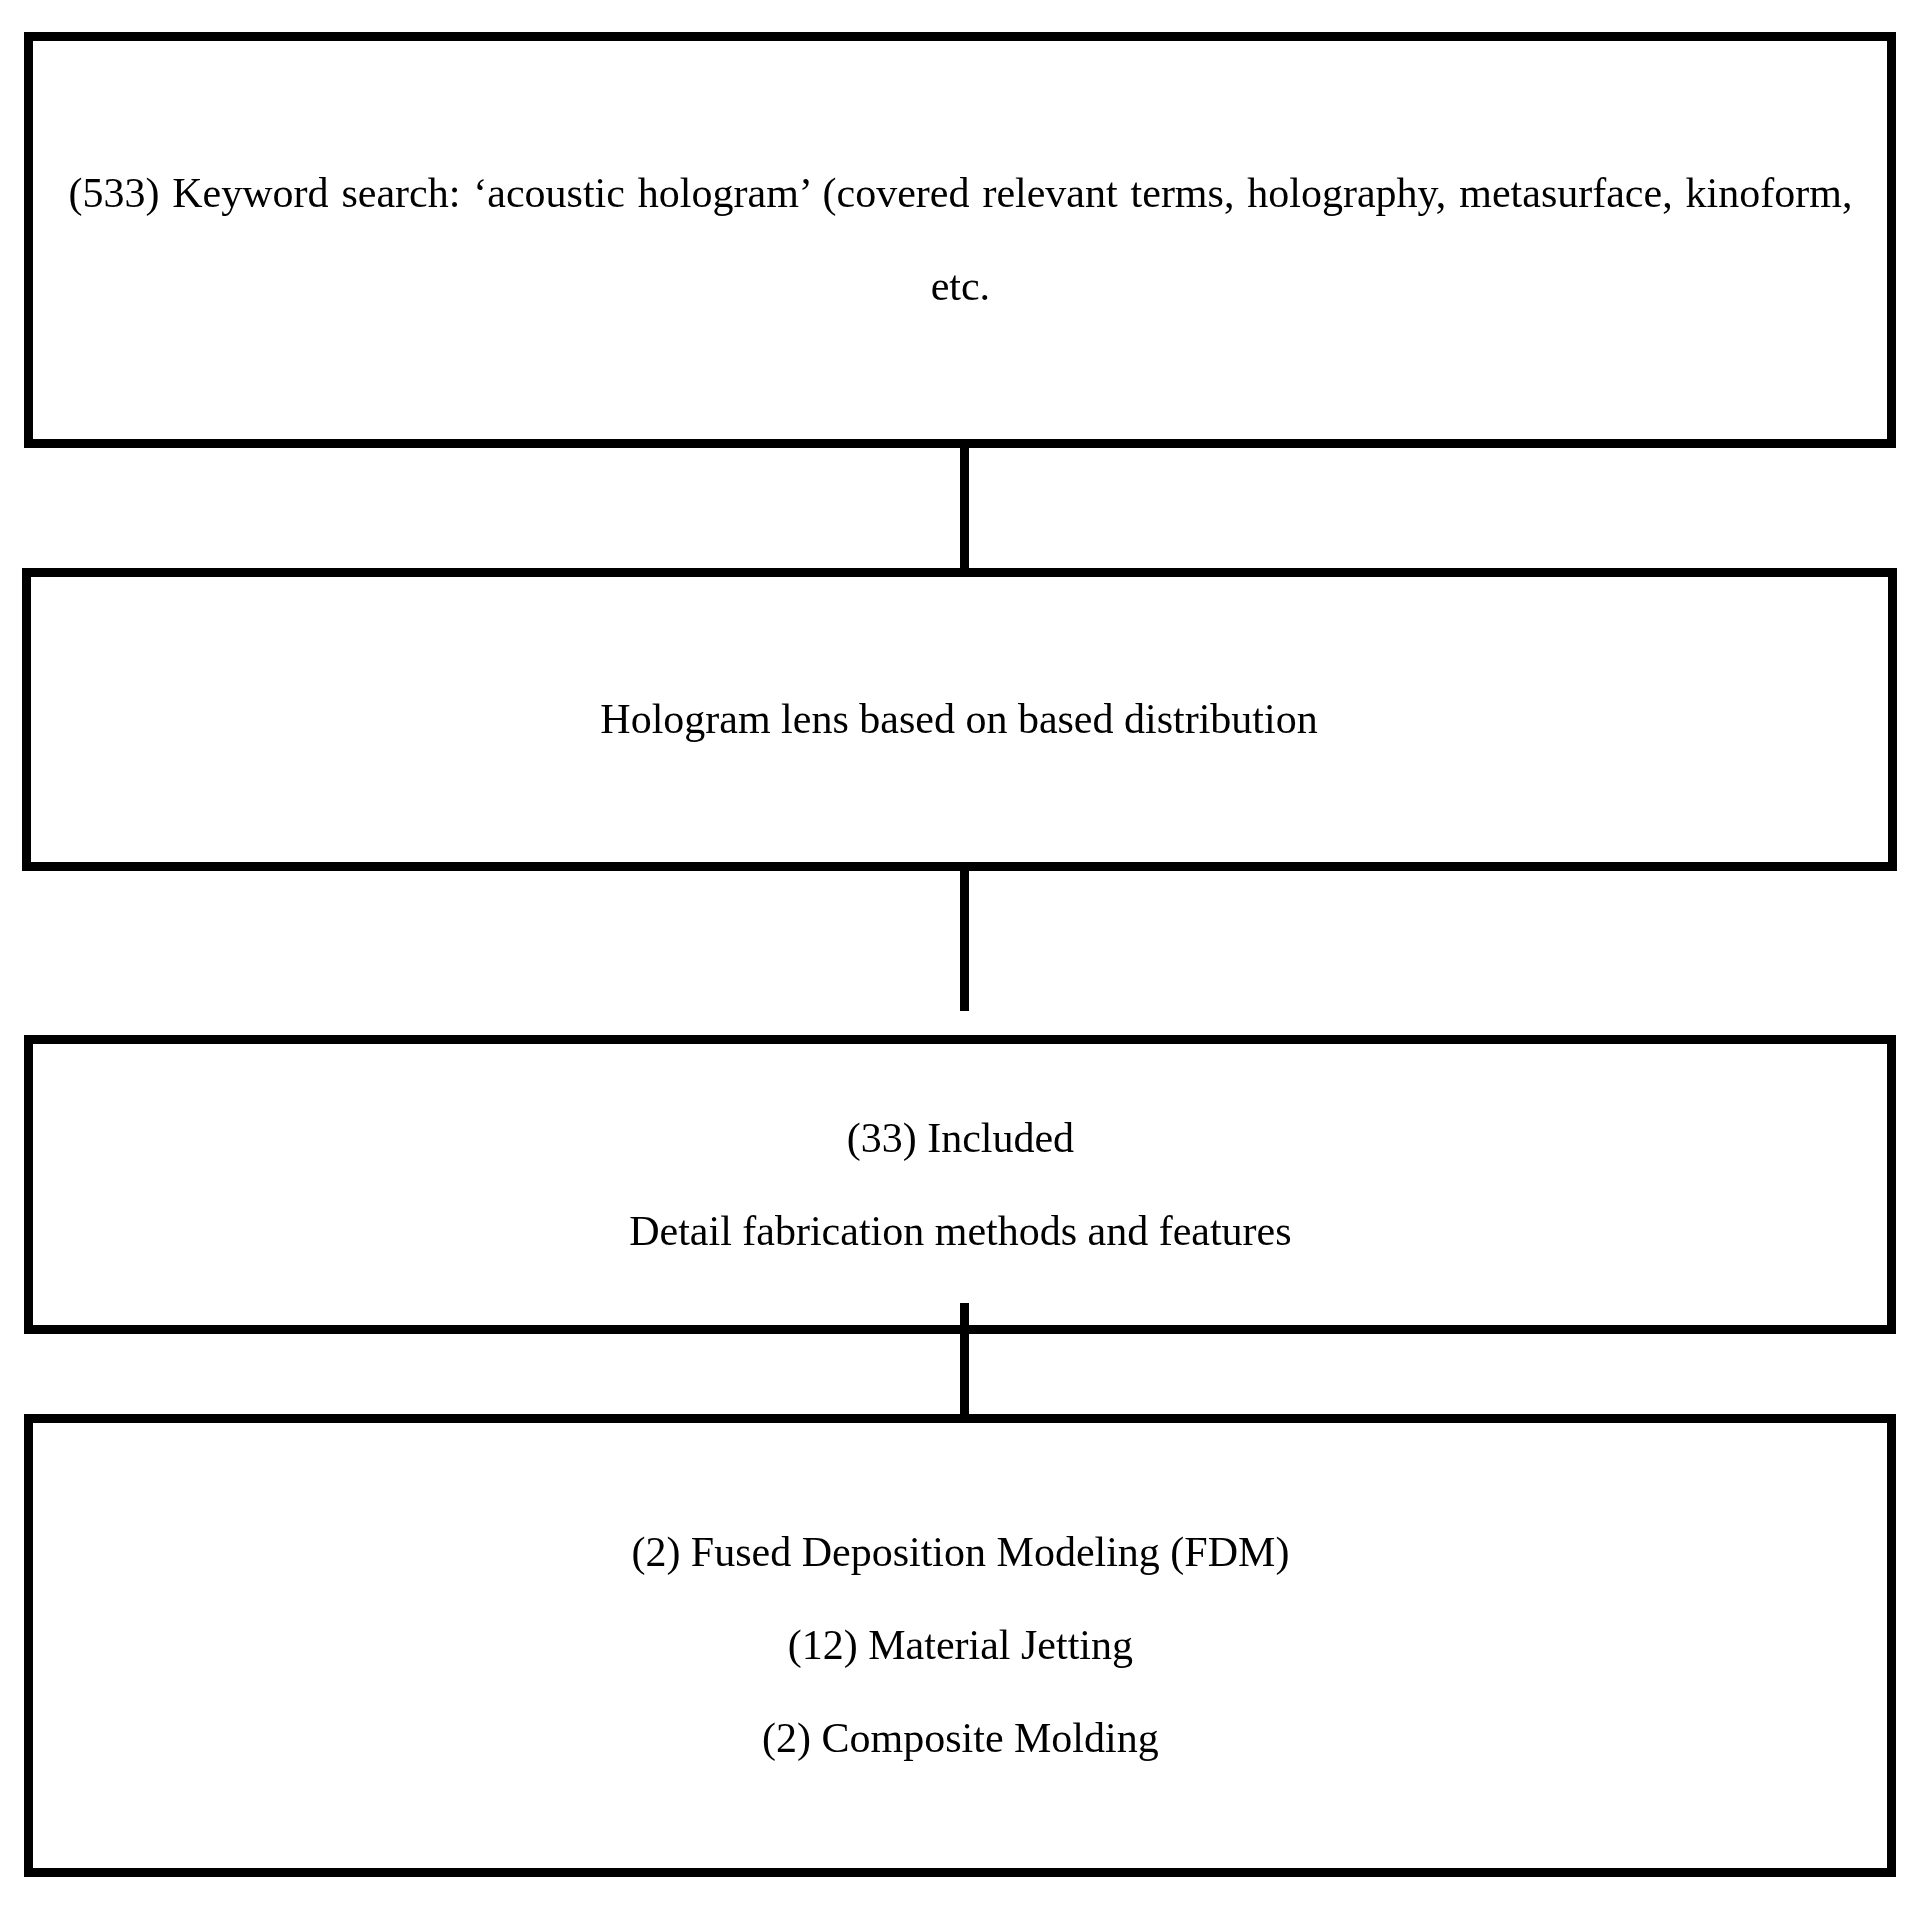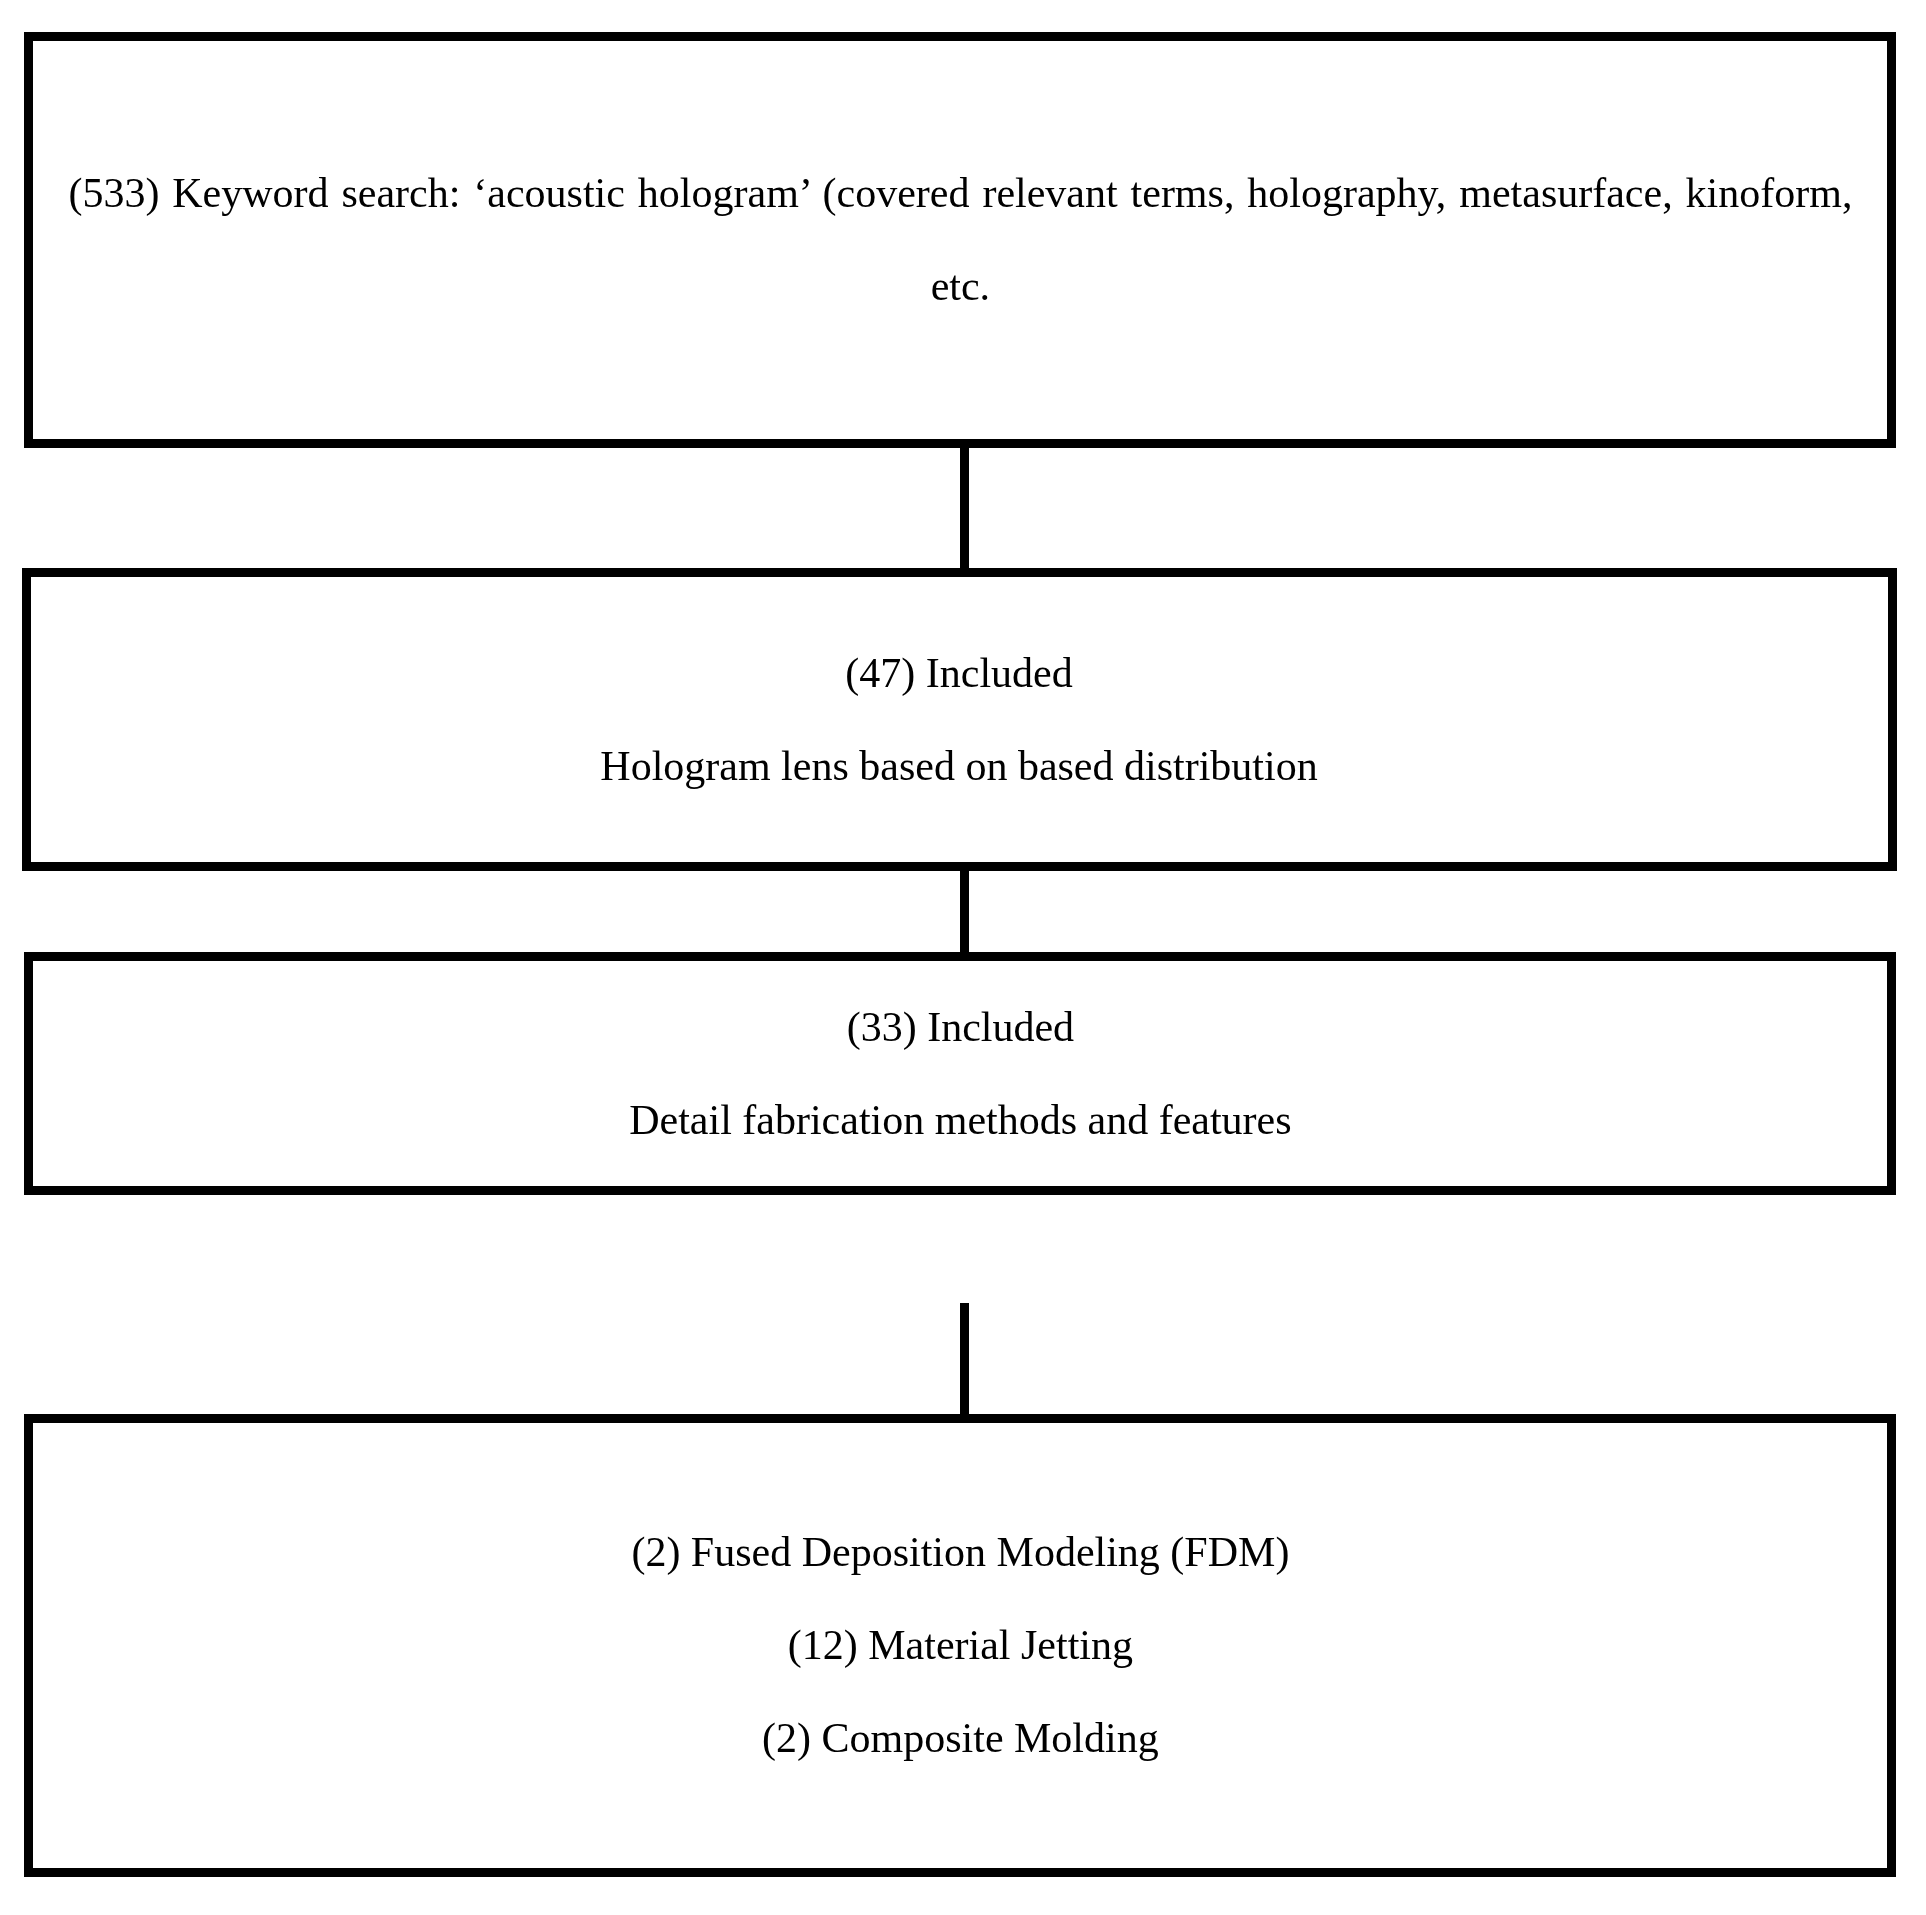--- a/index.html
+++ b/index.html
@@ -55,40 +55,39 @@
 
   .connector {
     position: absolute;
     background: #000000;
     width: 8.8px;
   }
 
   
   #node-1 { left: 24.4px;  top: 32px;   width: 1872px; height: 416px; }
   #node-2 { left: 21.5px;  top: 568px;  width: 1875px; height: 303px; }
-  #node-3 { left: 24.4px;  top: 952px; width: 1872px; height: 243px; }
+  #node-3 { left: 24.4px;  top: 1035px; width: 1872px; height: 299px; }
   #node-4 { left: 24.4px;  top: 1414px; width: 1872px; height: 463px; align-items: flex-end; }
 
   #connector-1-2 { left: 960px; top: 445px;  height: 127px; }
   #connector-2-3 { left: 960px; top: 867px;  height: 144px; }
   #connector-3-4 { left: 960px; top: 1303px; height: 115px; }
 </style>
 </head>
 <body>
 
 <div id="flow">
 
   <div class="node" id="node-1">
     <div class="node-text justified">(533) Keyword search: ‘acoustic hologram’ (covered relevant terms, holography, metasurface, kinoform, etc.</div>
   </div>
 
   <div class="connector" id="connector-1-2"></div>
 
   <div class="node" id="node-2">
-    <div class="node-text">(47) Included</div>
     <div class="node-text">Hologram lens based on based distribution</div>
   </div>
 
   <div class="connector" id="connector-2-3"></div>
 
   <div class="node" id="node-3">
     <div class="node-text">(33) Included</div>
     <div class="node-text">Detail fabrication methods and features</div>
   </div>
 

